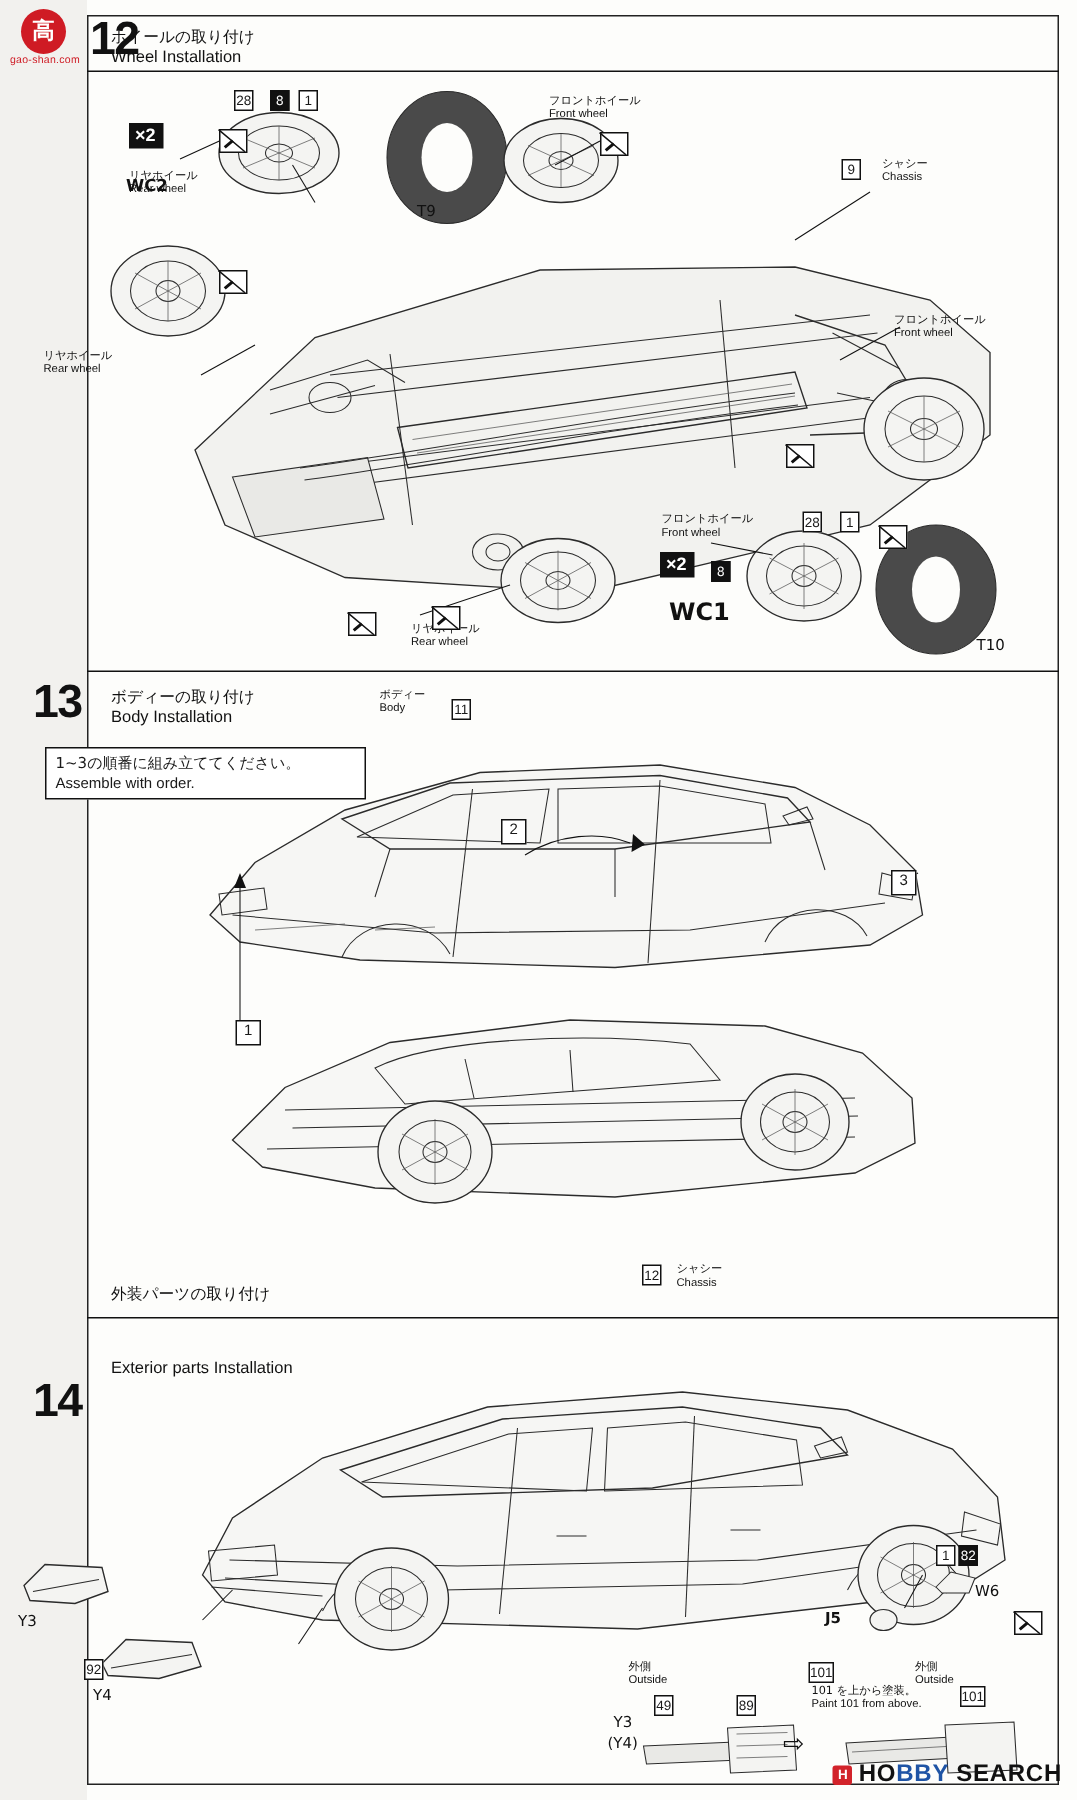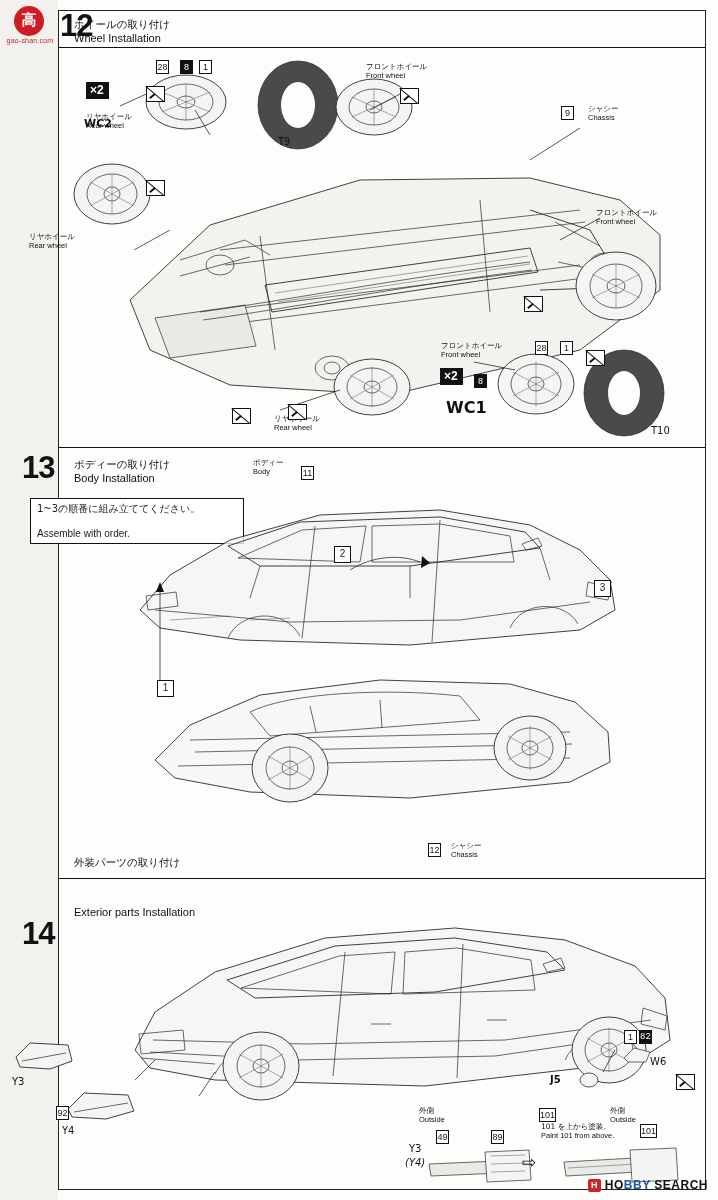--- a/index.html
+++ b/index.html
@@ -38,38 +38,38 @@
   .cnum{position:absolute;border:1px solid #111;background:#fff;width:15px;height:15px;font-size:10px;line-height:14px;text-align:center;font-family:"Liberation Sans",sans-serif;}
 
   
   .noicon{position:absolute;width:17px;height:14px;border:1px solid #111;background:#fff;}
   .noicon:before{content:"";position:absolute;left:-1px;top:-1px;width:23px;height:1px;background:#111;transform:rotate(40deg);transform-origin:left top;}
   .noicon:after{content:"";position:absolute;left:2px;top:8px;width:7px;height:2px;background:#111;transform:rotate(-40deg);}
 
   
   .notebox{position:absolute;border:1px solid #111;background:#fff;padding:3px 6px 4px 6px;}
   .notebox .jp{font-size:10px;font-family:"DejaVu Sans",sans-serif;}
-  .notebox .en{font-size:10px;margin-top:12px;}
+  .notebox .en{font-size:10px;margin-top:1px;}
 
   
   svg{display:block;}
   .draw{position:absolute;}
   .gray{fill:#e9e9e6;}
   .lgray{fill:#f4f4f2;}
   .tyre{fill:#4a4a4a;}
   .ln{fill:none;stroke:#2b2b2b;stroke-width:0.9;}
   .ln2{fill:none;stroke:#2b2b2b;stroke-width:0.7;}
   .lnthin{fill:none;stroke:#555;stroke-width:0.5;}
   .lead{stroke:#111;stroke-width:0.7;fill:none;}
   .arrowhead{fill:#111;}
 
   
   .hs{position:absolute;right:10px;bottom:8px;display:flex;align-items:center;gap:4px;}
   .hs .mk{width:13px;height:13px;background:#d2232a;border-radius:2px;color:#fff;font-size:9px;line-height:13px;text-align:center;font-weight:bold;}
-  .hs .tx{font-size:12px;font-weight:bold;letter-spacing:.5px;color:#111;}
+  .hs .tx{font-size:16px;font-weight:bold;letter-spacing:.5px;color:#111;}
   .hs .tx .b{color:#1f54a5;}
 
   .sep{position:absolute;height:1px;background:#111;}
 
   .arrow-big{position:absolute;color:#111;font-size:17px;}
 </style>
 </head>
 <body>
 
 <div class="page">
@@ -394,41 +394,41 @@
       <path class="ln" d="M6 24 L22 8 L66 10 L72 26 L44 34 L10 32 Z"></path>
       <path class="ln2" d="M12 27 L66 18"></path>
     </svg>
   </div>
 
   <div class="lbl" style="left:12px;top:1076px;font-size:10px;">Y3</div>
   <div class="lbl" style="left:62px;top:1125px;font-size:10px;">Y4</div>
   <div class="pbox" style="left:56px;top:1106px;">92</div>
 
   <div class="pbox" style="left:624px;top:1030px;">1</div>
-  <div class="pbox dark" style="left:639px;top:1030px;font-family:Liberation Mono, monospace;">82</div>
+  <div class="pbox dark" style="left:639px;top:1030px;">82</div>
   <div class="lbl" style="left:650px;top:1056px;font-size:10px;">W6</div>
   <div class="lbl" style="left:550px;top:1074px;font-size:10px;font-weight:bold;">J5</div>
   <div class="noicon" style="left:676px;top:1074px;"></div>
   <div class="draw" style="left:620px;top:1044px;">
     <svg width="34" height="22" viewBox="0 0 34 22">
       <path class="lgray" d="M4 14 L14 4 L30 8 L26 18 L8 18 Z"></path>
       <path class="ln2" d="M4 14 L14 4 L30 8 L26 18 L8 18 Z"></path>
     </svg>
   </div>
   <div class="draw" style="left:578px;top:1070px;">
     <svg width="24" height="20" viewBox="0 0 24 20">
       <ellipse cx="11" cy="10" rx="9" ry="7" class="lgray" stroke="#2b2b2b" stroke-width="0.8"></ellipse>
     </svg>
   </div>
 
   <div class="lbl" style="left:419px;top:1106px;">
     <span>外側</span><br><span class="en">Outside</span>
   </div>
   <div class="lbl" style="left:409px;top:1143px;font-size:10px;">Y3</div>
-  <div class="lbl" style="left:405px;top:1157px;font-size:10px;font-style:italic;">(Y4)</div>
+  <div class="lbl" style="left:405px;top:1157px;font-size:10px;">(Y4)</div>
   <div class="pbox" style="left:436px;top:1130px;">49</div>
   <div class="pbox" style="left:491px;top:1130px;">89</div>
 
   <div class="draw" style="left:425px;top:1146px;">
     <svg width="110" height="42" viewBox="0 0 110 42">
       <path class="gray" d="M4 18 L96 14 L100 26 L6 30 Z"></path>
       <path class="ln2" d="M4 18 L96 14 L100 26 L6 30 Z"></path>
       <path class="lgray" d="M60 6 L104 4 L106 34 L62 36 Z"></path>
       <path class="ln2" d="M60 6 L104 4 L106 34 L62 36 Z"></path>
       <path class="lnthin" d="M66 10 L100 9 M66 18 L100 17 M66 26 L100 25"></path>

